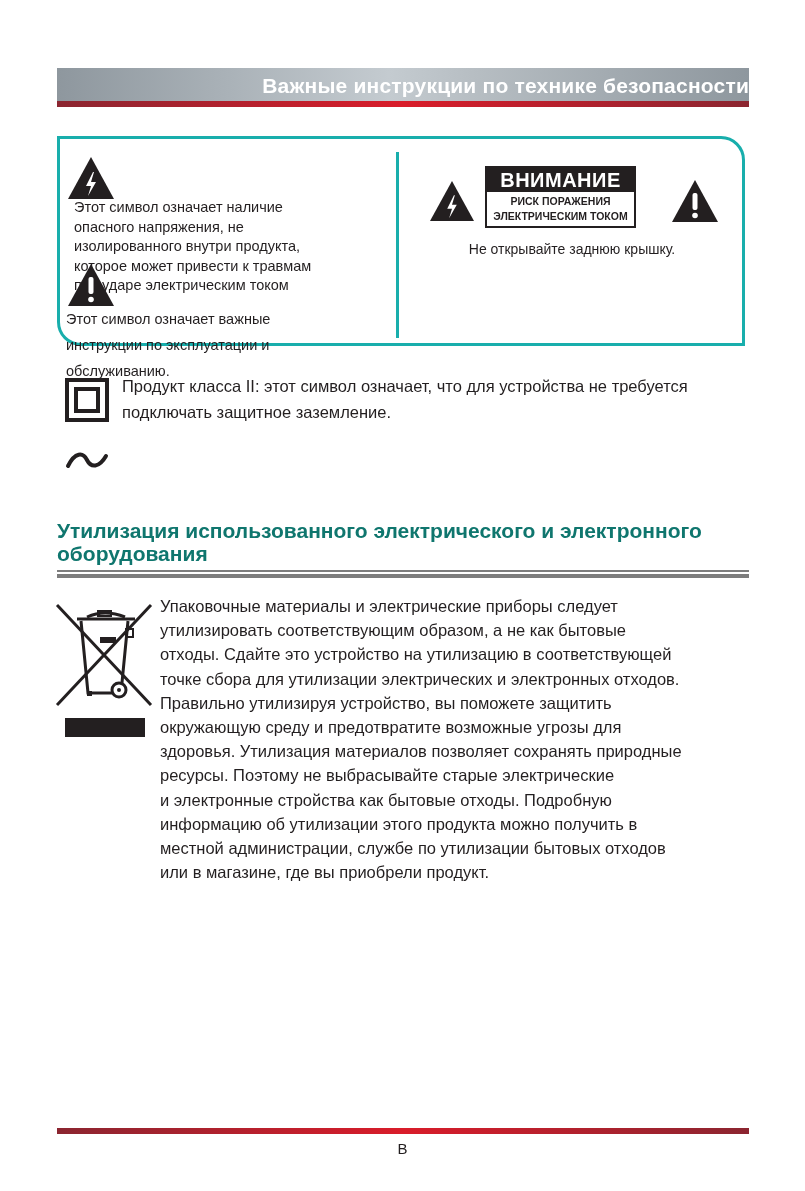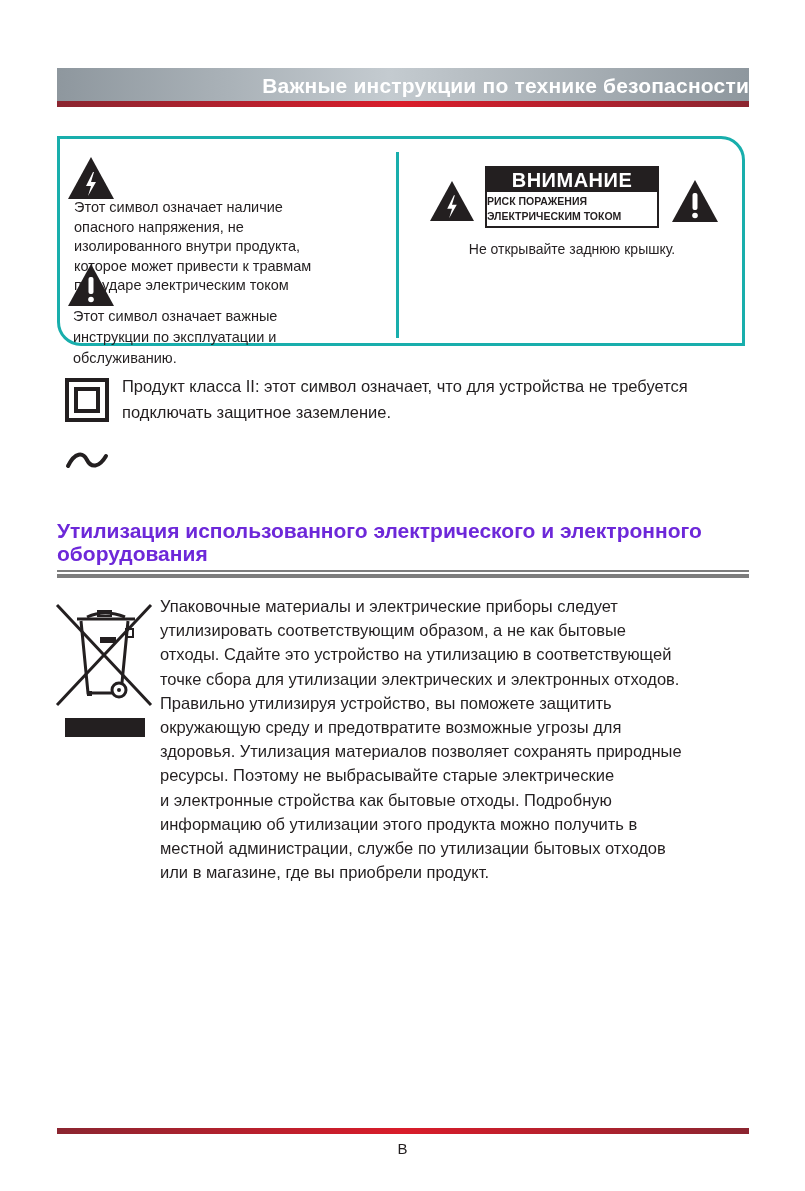--- a/index.html
+++ b/index.html
@@ -15,37 +15,37 @@
 
     .warn-box { position: absolute; left: 57px; top: 136px; width: 688px; height: 210px;
       border: 3px solid #18aeac; border-radius: 0 24px 0 24px; box-sizing: border-box; }
     .warn-box .divider { position: absolute; left: 336px; top: 13px; width: 3px; height: 186px; background: #18aeac; }
 
     .sym-row { position: absolute; display: flex; flex-direction: column; }
     .sym-row .tri { width: 50px; height: 46px; flex: 0 0 auto; }
     .sym-row .txt { font-size: 14.5px; line-height: 19.5px; color: #231f20; white-space: pre-line; }
 
     .caution { position: absolute; left: 428px; top: 166px; width: 296px; height: 64px; }
-    .caution-label { position: absolute; left: 57px; top: 0; width: 174px; height: 62px;
+    .caution-label { position: absolute; left: 57px; top: 0; width: 151px; height: 62px;
       border: 2px solid #231f20; box-sizing: border-box; background: #fff; }
     .caution-label .head { background: #231f20; color: #fff; font-weight: bold; font-size: 20px;
       text-align: center; height: 24px; line-height: 24px; letter-spacing: 0.5px; }
-    .caution-label .sub { font-size: 10.5px; font-weight: bold; text-align: left; line-height: 15px; margin-top: 2px; }
+    .caution-label .sub { font-size: 10.5px; font-weight: bold; text-align: center; line-height: 15px; margin-top: 2px; }
 
     .right-text { position: absolute; left: 402px; top: 239px; width: 340px; text-align: center;
       font-size: 14px; line-height: 20px; color: #231f20; }
     .right-text p { margin: 0; }
     .right-text .p1 { margin-bottom: 4px; }
 
     .info-row { position: absolute; left: 65px; display: flex; }
     .info-row .icon { width: 44px; flex: 0 0 auto; }
     .info-row .txt { margin-left: 13px; font-size: 16.5px; line-height: 26px; color: #231f20; white-space: pre-line; }
 
     .section-title { position: absolute; left: 57px; top: 519px; width: 692px; font-size: 21px;
-      font-weight: bold; line-height: 23px; color: #6d28d9; }
+      font-weight: bold; line-height: 23px; color: #0f766e; }
     .rule-thin { position: absolute; left: 57px; top: 570px; width: 692px; height: 2px; background: #7d7d7d; }
     .rule-thick { position: absolute; left: 57px; top: 574px; width: 692px; height: 4px; background: #7d7d7d; }
 
     .weee-icon { position: absolute; left: 55px; top: 595px; width: 100px; height: 145px; }
     .weee-body { position: absolute; left: 160px; top: 594px; width: 580px; font-size: 16.5px;
       line-height: 24.2px; color: #231f20; white-space: pre-line; }
 
     .footer-rule { position: absolute; left: 57px; top: 1128px; width: 692px; height: 6px;
       background: linear-gradient(90deg, #8b2530 0%, #d91c2a 50%, #8b2530 100%); }
     .page-num { position: absolute; left: 0; right: 0; top: 1140px; text-align: center; font-size: 15px; color: #231f20; }
@@ -73,21 +73,21 @@
 которое может привести к травмам
 при ударе электрическим током</div>
 </div>
 
 <div class="sym-row" style="left:66px; top:262px;">
   <svg class="tri" viewBox="0 0 50 46">
     <polygon points="25,2 48,44 2,44" fill="#231f20"></polygon>
     <rect x="22.5" y="15" width="5" height="17" rx="2" fill="#ffffff"></rect>
     <circle cx="25" cy="37.5" r="2.8" fill="#ffffff"></circle>
   </svg>
-  <div class="txt" style="margin-left:7px; margin-top:-2px; line-height:21px;">Этот символ означает важные
+  <div class="txt" style="margin-left:0; margin-top:-2px; line-height:26px;">Этот символ означает важные
 инструкции по эксплуатации и
 обслуживанию.</div>
 </div>
 
 <div class="caution">
   <svg style="position:absolute; left:0; top:13px;" width="48" height="44" viewBox="0 0 50 46">
     <polygon points="25,2 48,44 2,44" fill="#231f20"></polygon>
     <polygon points="27,17 20,31 25,31 22,41 30,27 25,27 28,17" fill="#ffffff"></polygon>
   </svg>
   <div class="caution-label">

